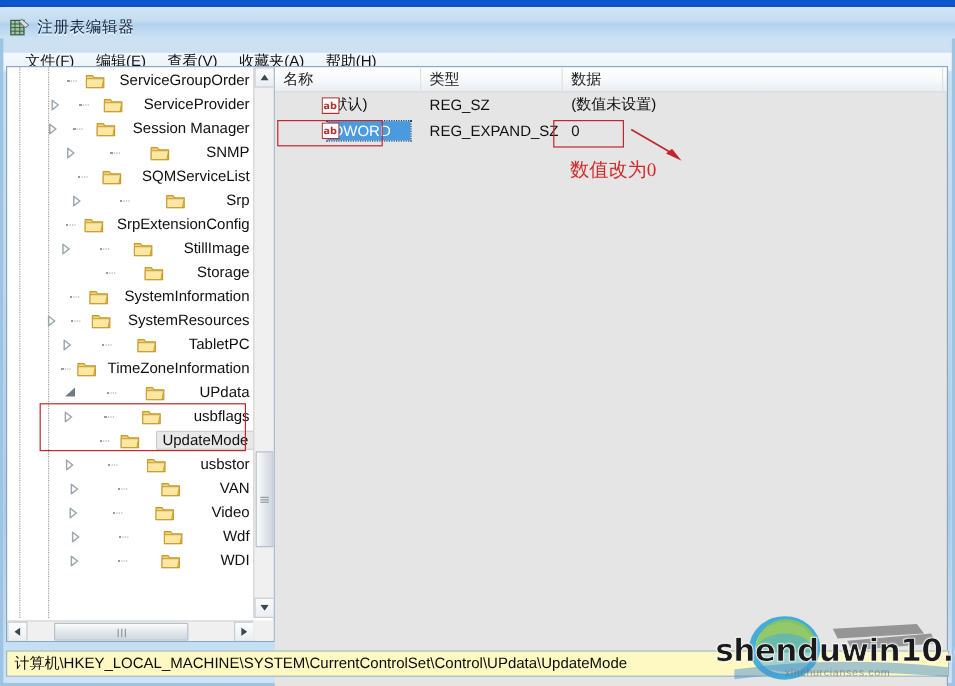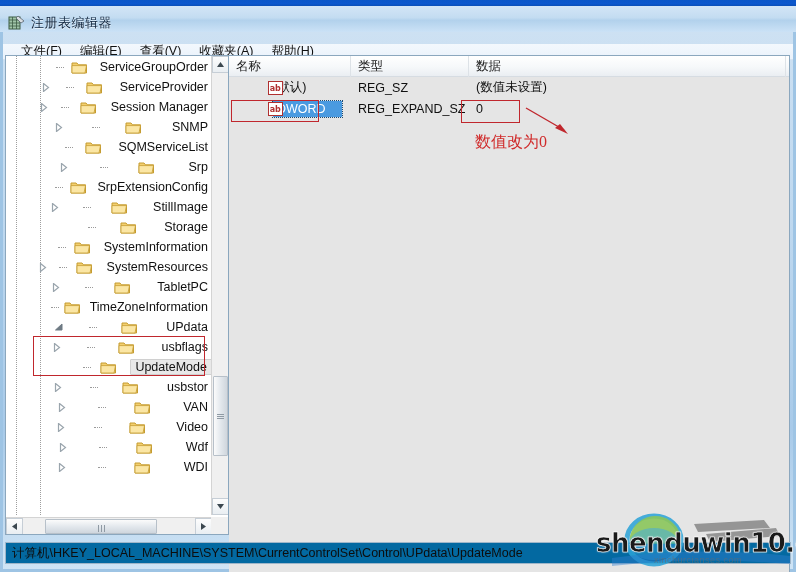--- a/index.html
+++ b/index.html
@@ -226,21 +226,21 @@
     color: #d02a2a; font-size: 16px;
     white-space: nowrap;
     font-family: Liberation Serif, serif;
   }
   .anno-arrow { position: absolute; pointer-events: none; }
 
   
   .statusbar {
     position: absolute; left: 5px; bottom: 8px;
     width: 786px; height: 22px;
-    background: #0369a1;
+    background: #fef9c3;
     border: 1px solid #9fb6c9;
     display: flex; align-items: center;
     padding-left: 6px;
     font-size: 12.5px; color: #0d0d0d;
     white-space: nowrap;
   }
 
   
   .watermark {
     position: absolute; right: 2px; bottom: 2px;

